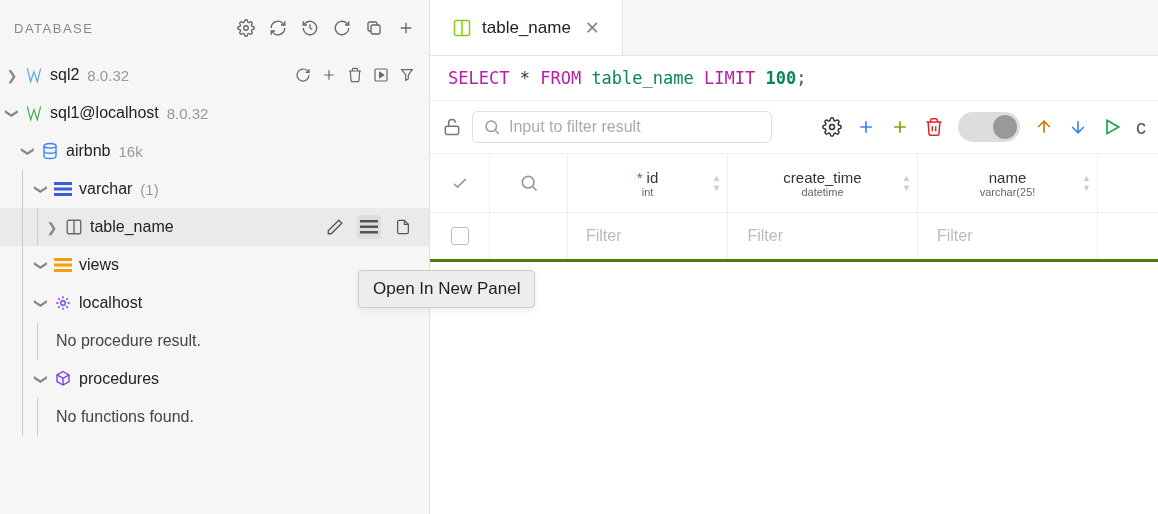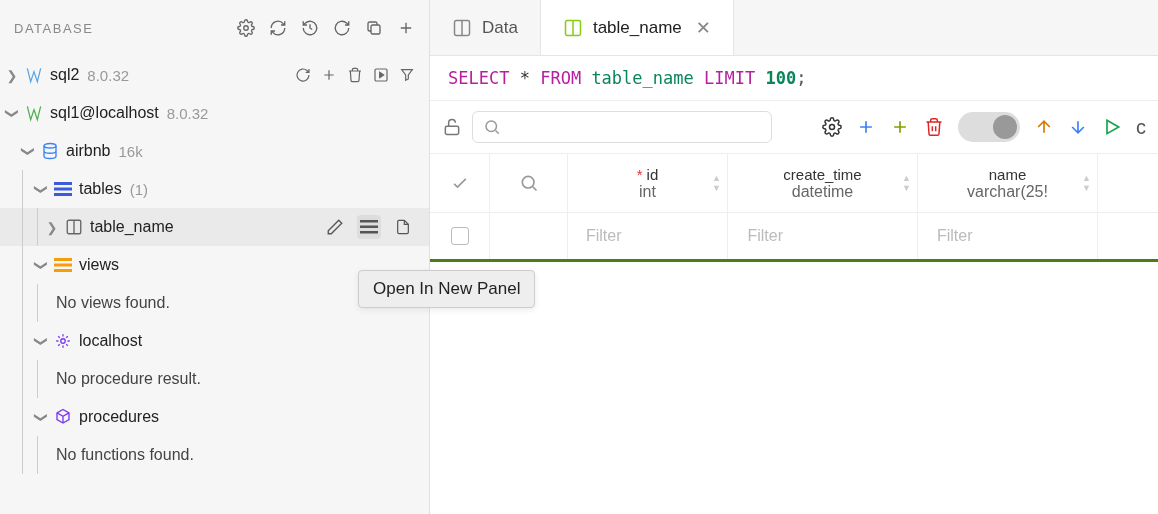--- a/index.html
+++ b/index.html
@@ -202,21 +202,21 @@
 .col-name { width: 180px; }
 .th {
   height: 58px;
   flex-direction: column;
   justify-content: center;
   gap: 0;
   font-size: 15px;
   color: #333;
 }
 .th .col-title { display: flex; align-items: center; gap: 4px; }
-.th .col-type { color: #666; font-size: 16px; }
+.th .col-type { color: #666; font-size: 11px; }
 .sort-arrows {
   position: absolute;
   right: 6px;
   top: 50%;
   transform: translateY(-50%);
   display: flex;
   flex-direction: column;
   gap: 0;
   color: #ccc;
   font-size: 9px;
@@ -368,21 +368,21 @@
       <span class="guide"></span>
       <span class="indent" style="width:10px;"></span>
       <span class="chevron" style="transform:rotate(90deg);">❯</span>
       <span class="tree-icon">
         <svg width="18" height="14" viewBox="0 0 18 14">
             <rect y="0" width="18" height="3" fill="#3b5bdb"></rect>
             <rect y="5.5" width="18" height="3" fill="#3b5bdb"></rect>
             <rect y="11" width="18" height="3" fill="#3b5bdb"></rect>
           </svg>
       </span>
-      <span class="tree-label">tables</span>
+      <span class="tree-label">varchar</span>
       <span class="tree-meta">(1)</span>
     </div>
 
     <div class="tree-row hover-row" style="padding-left:8px;">
       <span class="indent" style="width:14px;"></span>
       <span class="guide"></span>
       <span class="indent" style="width:14px;"></span>
       <span class="guide"></span>
       <span class="indent" style="width:6px;"></span>
       <span class="chevron">❯</span>
@@ -422,28 +422,20 @@
       <span class="chevron" style="transform:rotate(90deg);">❯</span>
       <span class="tree-icon">
         <svg width="18" height="14" viewBox="0 0 18 14">
             <rect y="0" width="18" height="3" fill="#f59e0b"></rect>
             <rect y="5.5" width="18" height="3" fill="#f59e0b"></rect>
             <rect y="11" width="18" height="3" fill="#f59e0b"></rect>
           </svg>
       </span>
       <span class="tree-label">views</span>
     </div>
-    <div class="tree-row" style="padding-left:8px;">
-      <span class="indent" style="width:14px;"></span>
-      <span class="guide"></span>
-      <span class="indent" style="width:14px;"></span>
-      <span class="guide"></span>
-      <span class="indent" style="width:18px;"></span>
-      <span class="empty-msg">No views found.</span>
-    </div>
 
     <div class="tree-row" style="padding-left:8px;">
       <span class="indent" style="width:14px;"></span>
       <span class="guide"></span>
       <span class="indent" style="width:10px;"></span>
       <span class="chevron" style="transform:rotate(90deg);">❯</span>
       <span class="tree-icon">
         <svg width="18" height="18" viewBox="0 0 24 24" fill="none" stroke="#7c3aed" stroke-width="1.8">
             <circle cx="12" cy="12" r="3"></circle>
             <path d="M12 3v3m0 12v3M3 12h3m12 0h3M5.6 5.6l2.1 2.1m8.6 8.6 2.1 2.1M5.6 18.4l2.1-2.1m8.6-8.6 2.1-2.1"></path>
@@ -480,29 +472,20 @@
       <span class="guide"></span>
       <span class="indent" style="width:18px;"></span>
       <span class="empty-msg">No functions found.</span>
     </div>
 
   </div>
 </div>
 
 <div class="main">
   <div class="tabs">
-    <div class="tab">
-      <span>
-          <svg width="20" height="20" viewBox="0 0 24 24" fill="none" stroke="#888" stroke-width="1.8">
-            <rect x="3" y="3" width="18" height="18" rx="2"></rect>
-            <path d="M12 3v18"></path>
-          </svg>
-        </span>
-      <span>Data</span>
-    </div>
     <div class="tab active">
       <span>
           <svg width="20" height="20" viewBox="0 0 24 24" fill="none" stroke="#84cc16" stroke-width="1.8">
             <rect x="3" y="3" width="18" height="18" rx="2"></rect>
             <path d="M12 3v18"></path>
           </svg>
         </span>
       <span>table_name</span>
       <span class="tab-close">✕</span>
     </div>
@@ -524,20 +507,21 @@
           <path d="M8 11V7a4 4 0 0 1 8 0"></path>
         </svg>
       </span>
     <div class="filter-wrap">
       <span>
           <svg width="18" height="18" viewBox="0 0 24 24" fill="none" stroke="#999" stroke-width="2">
             <circle cx="11" cy="11" r="7"></circle>
             <path d="m21 21-4.3-4.3"></path>
           </svg>
         </span>
+      <input type="text" placeholder="Input to filter result" style="">
     </div>
     <div class="spacer"></div>
     <div class="tool-icons">
       <span>
           <svg width="20" height="20" viewBox="0 0 24 24" fill="none" stroke="#333" stroke-width="1.8">
             <circle cx="12" cy="12" r="3"></circle>
             <path d="M19.4 15a1.7 1.7 0 0 0 .34 1.87l.06.06a2 2 0 1 1-2.83 2.83l-.06-.06a1.7 1.7 0 0 0-1.87-.34 1.7 1.7 0 0 0-1.03 1.56V21a2 2 0 0 1-4 0v-.09A1.7 1.7 0 0 0 9 19.4a1.7 1.7 0 0 0-1.87.34l-.06.06a2 2 0 1 1-2.83-2.83l.06-.06A1.7 1.7 0 0 0 4.6 15 1.7 1.7 0 0 0 3.04 14H3a2 2 0 0 1 0-4h.09A1.7 1.7 0 0 0 4.6 9a1.7 1.7 0 0 0-.34-1.87l-.06-.06a2 2 0 1 1 2.83-2.83l.06.06A1.7 1.7 0 0 0 9 4.6 1.7 1.7 0 0 0 10.03 3H10a2 2 0 0 1 4 0v.09c0 .67.4 1.27 1.03 1.51a1.7 1.7 0 0 0 1.87-.34l.06-.06a2 2 0 1 1 2.83 2.83l-.06.06A1.7 1.7 0 0 0 19.4 9c.24.63.84 1.03 1.51 1.03H21a2 2 0 0 1 0 4h-.09a1.7 1.7 0 0 0-1.51 1.03z"></path>
           </svg>
         </span>
       <span>

